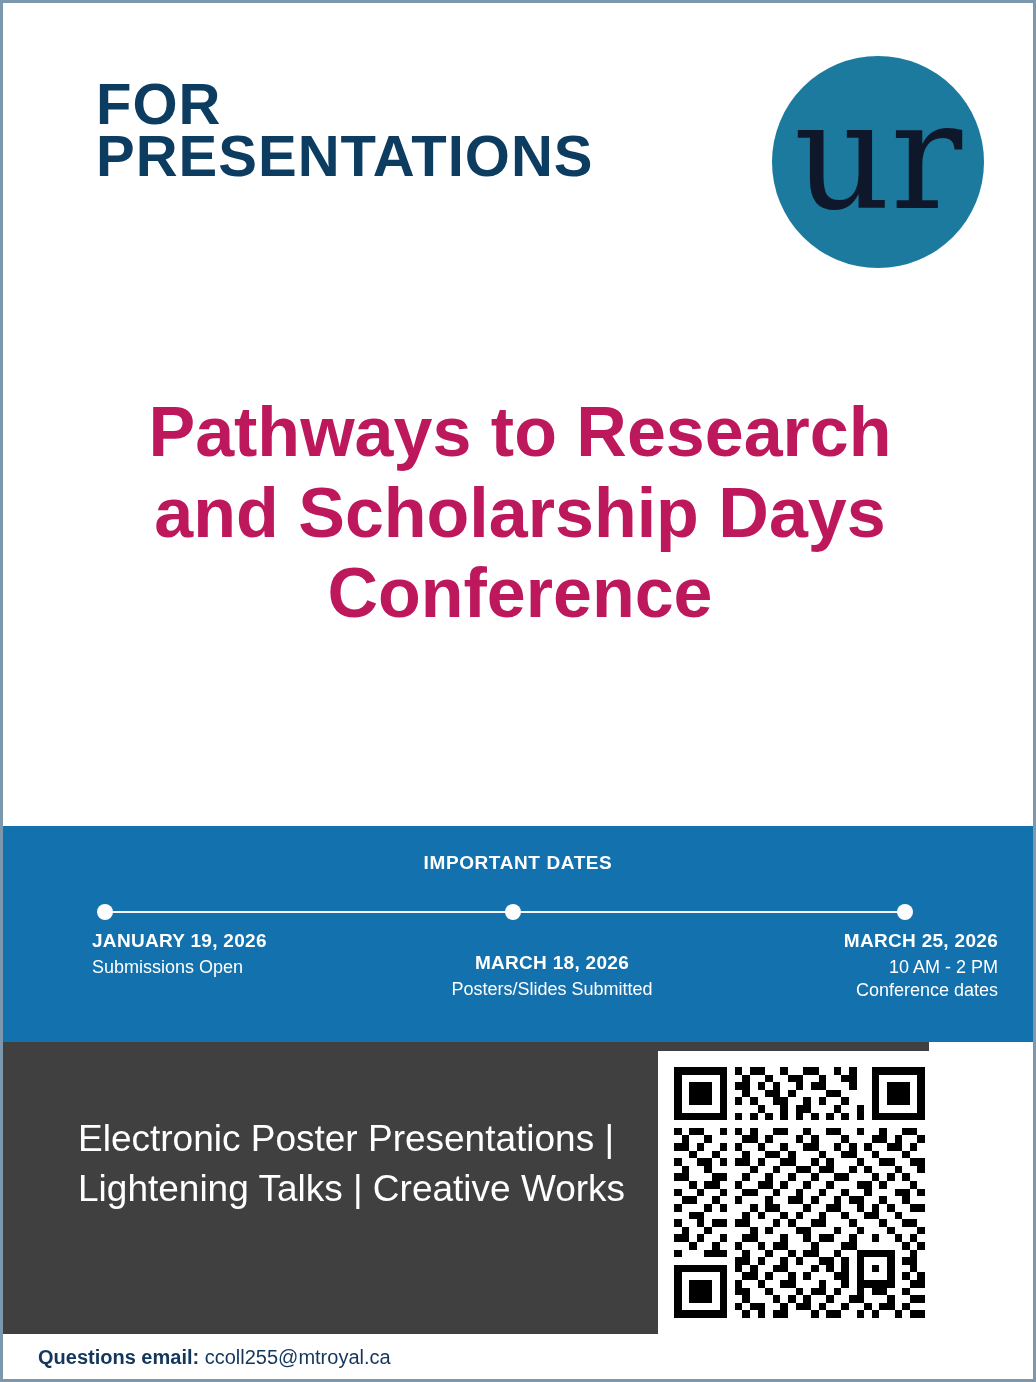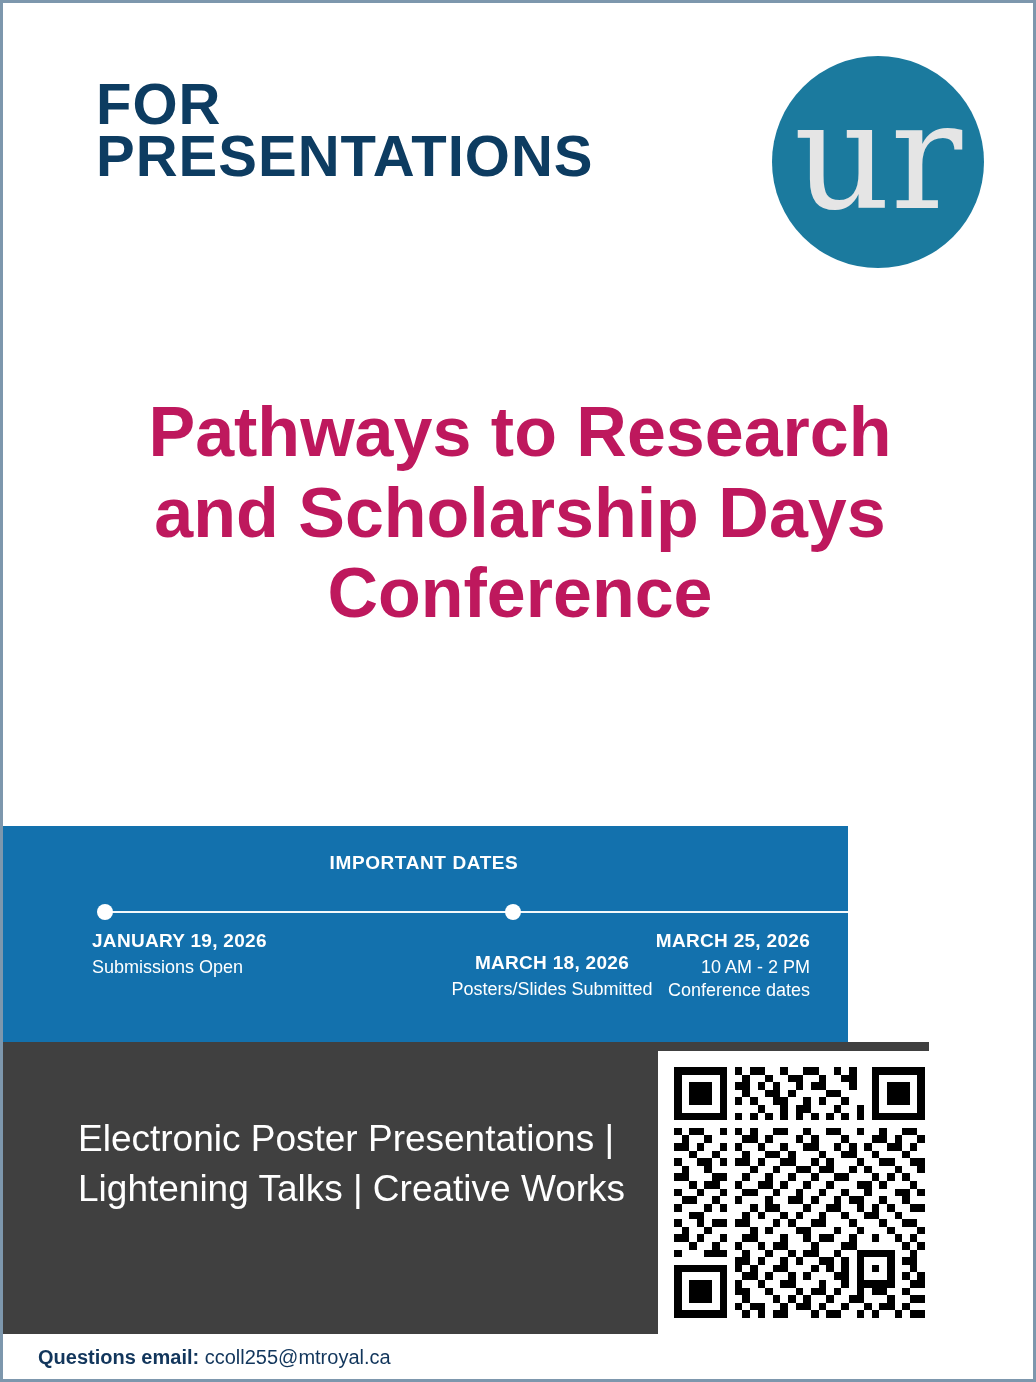--- a/index.html
+++ b/index.html
@@ -82,21 +82,21 @@
     height: 212px;
     border-radius: 50%;
     background: #1b7a9e;
   }
   .logo-text {
     position: absolute;
     left: 0; right: 0;
     top: 50%;
     transform: translateY(-54%);
     text-align: center;
-    color: #e5e5e5;
+    color: #0f172a;
     font-family: "DejaVu Serif", serif;
     font-size: 150px;
     line-height: 1;
     font-weight: 400;
   }
 
   .title {
     position: absolute;
     left: 130px;
     top: 392px;
@@ -106,21 +106,21 @@
     font-size: 70px;
     line-height: 1.15;
     font-weight: 700;
   }
 
   
   .dates-band {
     position: absolute;
     left: 0;
     top: 826px;
-    width: 848px;
+    width: 1036px;
     height: 216px;
     background: #1371ad;
     color: #ffffff;
   }
   .dates-heading {
     position: absolute;
     left: 0; right: 0;
     top: 26px;
     text-align: center;
     font-size: 19px;

